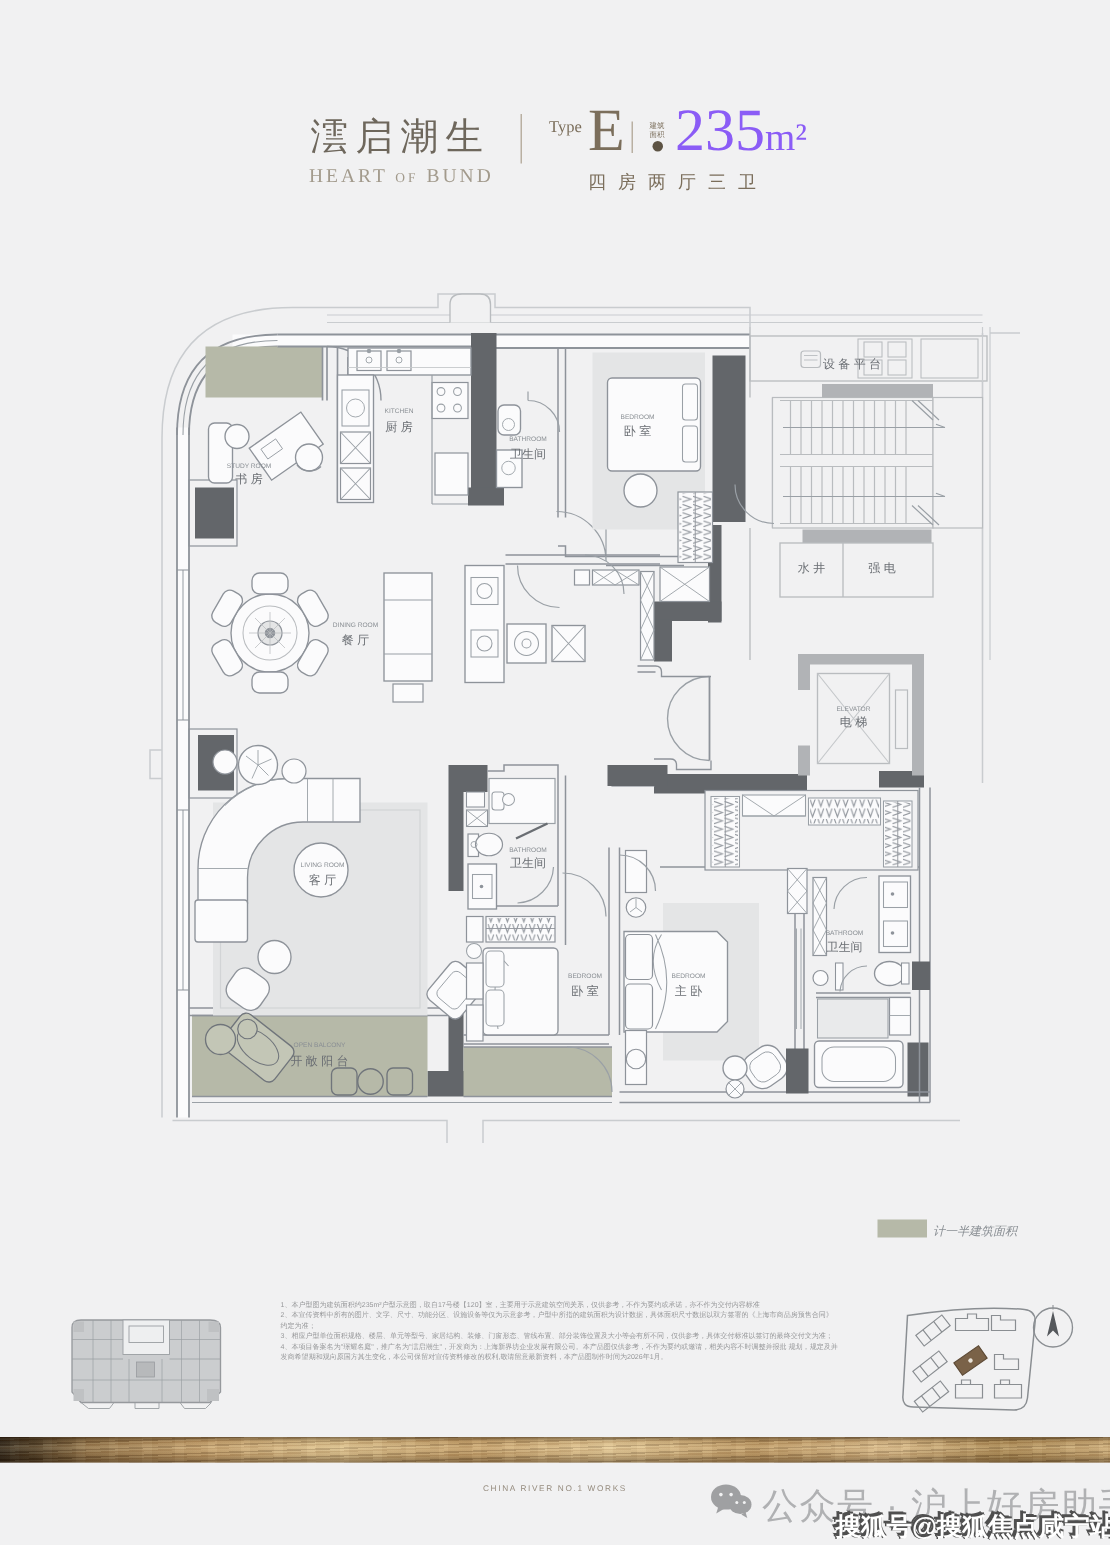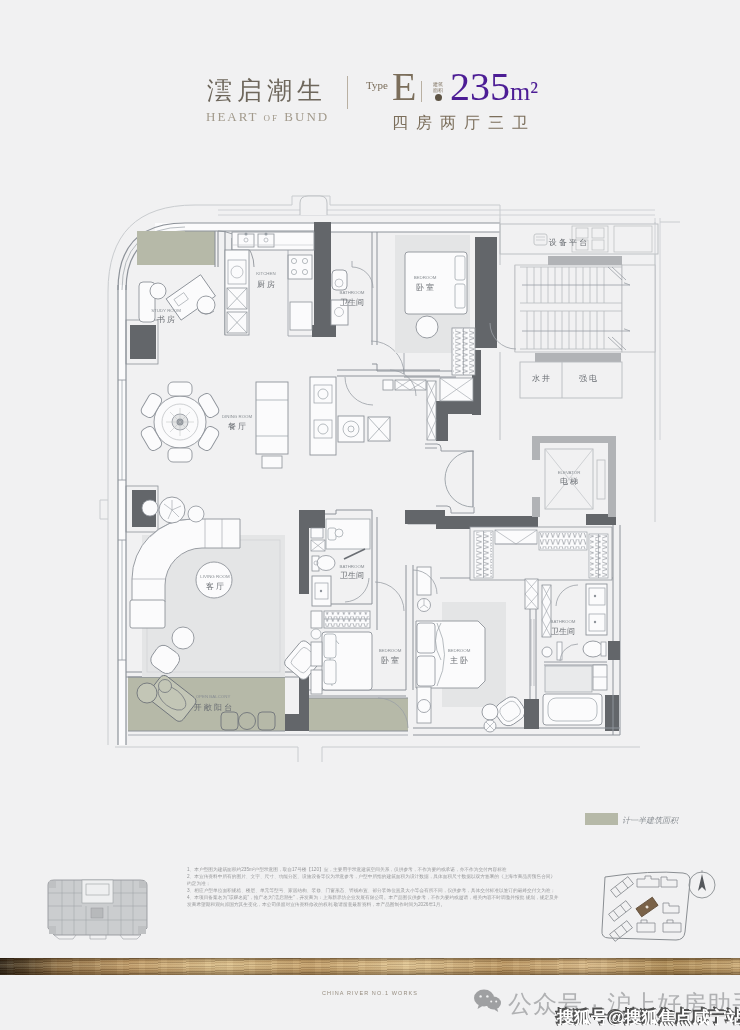--- a/index.html
+++ b/index.html
@@ -25,23 +25,23 @@
   <div class="abs" style="left:366px;top:79px;font-family:'Liberation Serif',serif;font-size:11px;color:#7b6e5b;">Type</div>
 
   <div class="abs" style="left:392px;top:69px;font-family:'Liberation Serif',serif;font-size:40px;line-height:36px;color:#7b6e5b;">E</div>
 
   <div class="abs" style="left:421px;top:81px;width:1px;height:21px;background:#b9b0a2;"></div>
 
   <div class="abs" style="left:433px;top:81px;font-size:5px;color:#7b6e5b;line-height:6px;">建筑<br>面积</div>
 
   <div class="abs" style="left:435px;top:94px;width:7px;height:7px;border-radius:50%;background:#5d5344;"></div>
 
-  <div class="abs" style="left:450px;top:69px;font-family:'Liberation Serif',serif;font-size:40px;line-height:36px;color:#4c1d95;">235<span style="font-size:26px;">m²</span></div>
-
-  <div class="abs" style="left:392px;top:113px;font-size:16px;letter-spacing:8px;color:#7b6e5b;white-space:nowrap;">四房两厅三卫</div>
+  <div class="abs" style="left:450px;top:69px;font-family:'Liberation Serif',serif;font-size:40px;line-height:36px;color:#8b5cf6;">235<span style="font-size:26px;">m²</span></div>
+
+  <div class="abs" style="left:392px;top:113px;font-size:12px;letter-spacing:8px;color:#7b6e5b;white-space:nowrap;">四房两厅三卫</div>
 </div>
 
 <svg class="abs" style="left:0;top:0;" width="740" height="762" viewBox="0 0 740 762">
   <defs>
     <pattern id="zzv" width="7" height="5.5" patternUnits="userSpaceOnUse">
       <path d="M0,0.8 L5.6,2.75 L0,4.7" fill="none" stroke="#8e939a" stroke-width="0.7"></path>
     </pattern>
     <pattern id="zzh" width="5.5" height="7" patternUnits="userSpaceOnUse">
       <path d="M0.8,0 L2.75,5.6 L4.7,0" fill="none" stroke="#8e939a" stroke-width="0.7"></path>
     </pattern>

